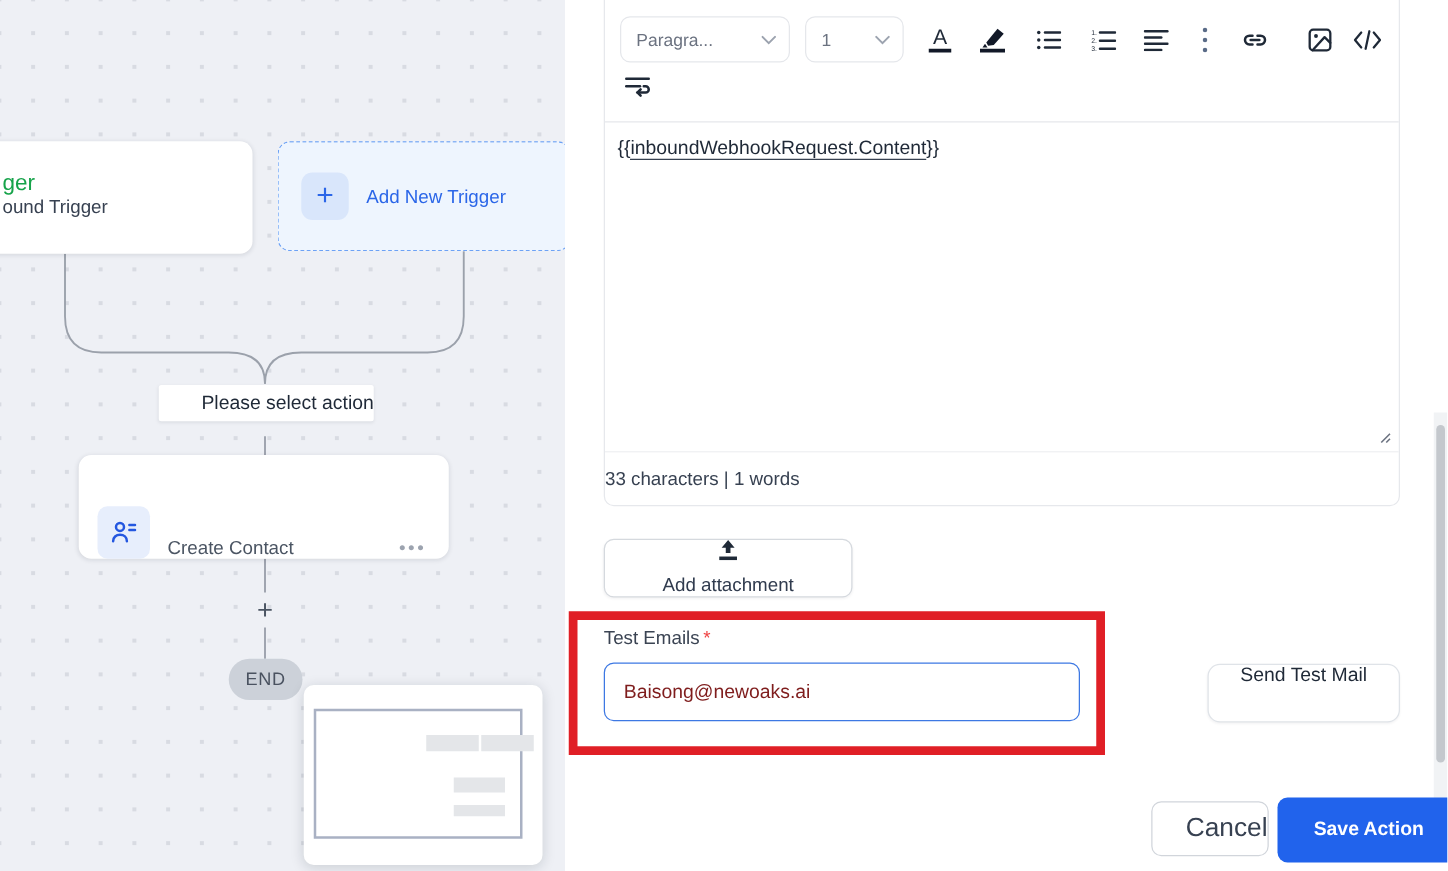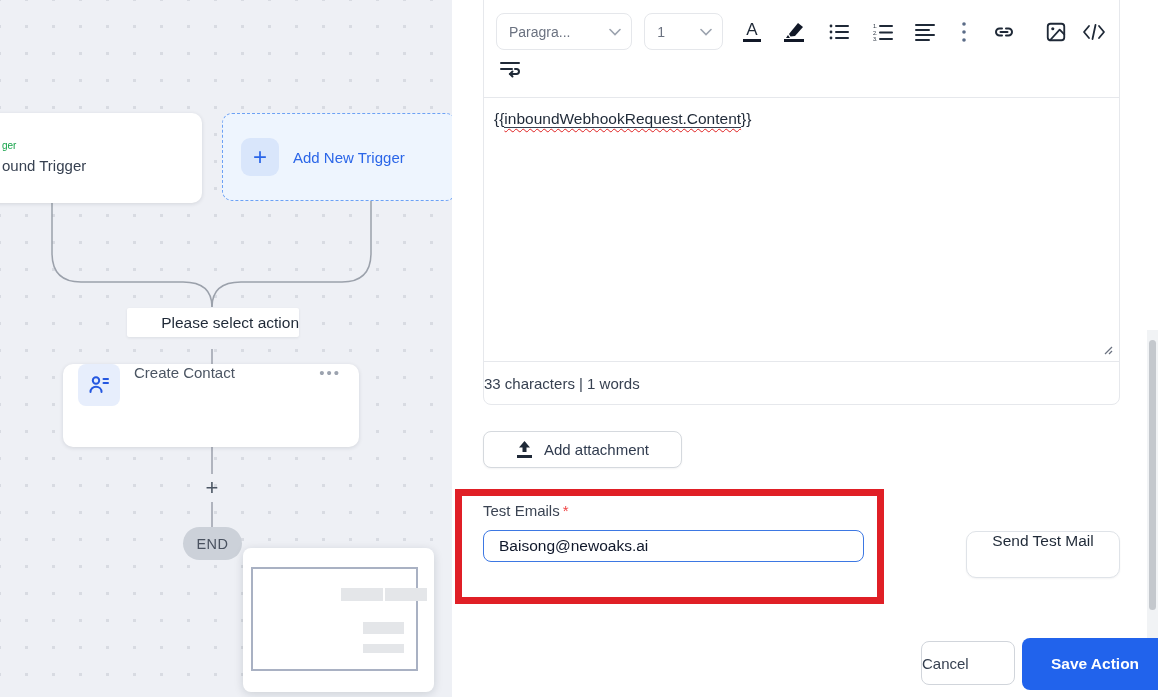--- a/index.html
+++ b/index.html
@@ -15,21 +15,21 @@
     background-size:27px 27px; background-position:13px 13px;
     overflow:hidden;
   }
   .connector-svg { position:absolute; left:0; top:0; width:452px; height:697px; pointer-events:none; }
 
   .trigger-card {
     position:absolute; left:-62px; top:113px; width:264px; height:90px;
     background:#fff; border-radius:10px; box-shadow:0 1px 4px rgba(16,24,40,.12);
     padding:24px 0 0 64px;
   }
-  .trigger-type { font-size:10px; color:#16a34a; line-height:18px; }
+  .trigger-type { font-size:18px; color:#16a34a; line-height:18px; }
   .trigger-name { font-size:15px; color:#374151; line-height:22px; }
 
   .add-trigger {
     position:absolute; left:222px; top:113px; width:234px; height:88px;
     background:#eef5fe; border:1.5px dashed #6da2f5; border-radius:10px;
     display:flex; align-items:center; cursor:pointer;
   }
   .plus-chip {
     width:38px; height:38px; margin-left:18px; border-radius:9px; background:#d9e6fb;
     display:flex; align-items:center; justify-content:center;
@@ -40,21 +40,21 @@
   .select-action {
     position:absolute; left:127px; top:308px; width:172px; height:29px;
     background:#fff; border-radius:2px; box-shadow:0 1px 3px rgba(16,24,40,.08);
     display:flex; align-items:center; justify-content:flex-end;
     font-size:15.5px; color:#1f2937;
   }
 
   .action-card {
     position:absolute; left:63px; top:364px; width:296px; height:83px;
     background:#fff; border-radius:10px; box-shadow:0 1px 4px rgba(16,24,40,.12);
-    display:flex; align-items:flex-start; cursor:pointer;
+    display:flex; align-items:flex-end; cursor:pointer;
   }
   .action-icon-chip {
     width:42px; height:42px; margin-left:15px; border-radius:8px; background:#e7eefc;
     display:flex; align-items:center; justify-content:center;
   }
   .action-label { margin-left:14px; font-size:15px; color:#4b5563; flex:1; }
   .action-menu { margin-right:18px; color:#9ca3af; font-size:15px; letter-spacing:2px; cursor:pointer; }
 
   .plus-connector {
     position:absolute; left:196px; top:474px; width:32px; height:28px;
@@ -98,68 +98,69 @@
   .tb-btn {
     height:34px; display:flex; align-items:center; justify-content:center;
     cursor:pointer; color:#1f2937;
   }
   .tb-btn svg { display:block; }
   .tb-row2 { display:flex; align-items:center; margin-top:5px; height:28px; }
 
   .editor-body { position:relative; height:263px; padding:12px 10px; }
   .merge-text { font-size:15.5px; color:#1f2937; }
   .merge-tag-wavy {
-    text-decoration:underline; text-decoration-style:wavy; text-decoration-color:#e02020;
+    text-decoration-style:wavy; text-decoration-color:#e02020;
     text-decoration-thickness:1px; text-underline-offset:4px;margin-top:11px;
   }
   .merge-tag-inner { border-bottom:1px solid #374151; }
   .resize-handle { position:absolute; right:6px; bottom:6px; }
 
   .editor-footer {
     height:43px; border-top:1px solid #e6e8ec; display:flex; align-items:center;
     padding-right:20px; font-size:15px; color:#374151;
     border-radius:0 0 8px 8px;
   }
 
   .attach-btn {
-    position:absolute; left:31px; top:431px; width:199px; height:37px;
+    position:absolute; left:31px; top:431px; width:199px; height:47px;
     background:#fff; border:1px solid #d5d9de; border-radius:8px;
     display:flex; align-items:center; justify-content:center; gap:11px;
     font-size:15px; color:#303b4e; font-weight:500; cursor:pointer;
     box-shadow:0 1px 2px rgba(16,24,40,.05);
+    flex-direction:column;
   }
 
   .annotation-box {
     position:absolute; left:3px; top:489px; width:429px; height:115px;
     border:7px solid #e01f26; pointer-events:none; z-index:5;
   }
 
   .field-label { position:absolute; left:31px; top:502px; font-size:15px; color:#3b4453; }
   .required-mark { color:#ef4444; margin-left:3px; }
 
   .email-input {
-    position:absolute; left:31px; top:530px; width:381px; height:32px;
+    position:absolute; left:31px; top:530px; width:381px; height:47px;
     border:1.5px solid #3d78e3; border-radius:8px; background:#fff;
-    padding:0 15px; font-size:15.5px; color:#0f172a; outline:none;
+    padding:0 15px; font-size:15.5px; color:#7f1d1d; outline:none;
     font-family:"Liberation Sans","DejaVu Sans",sans-serif;
   }
 
   .send-test-btn {
     position:absolute; left:514px; top:531px; width:154px; height:47px;
     background:#fff; border:1px solid #dfe3e8; border-radius:10px;
     display:flex; align-items:flex-start; justify-content:center;
     font-size:15.5px; color:#1f2937; cursor:pointer;
     box-shadow:0 1px 2px rgba(16,24,40,.05);
   }
 
   .cancel-btn {
     position:absolute; left:469px; top:641px; width:94px; height:44px;
     background:#fff; border:1px solid #d1d5db; border-radius:8px;
-    display:flex; align-items:center; justify-content:flex-start;
-    font-size:15px; color:#374151; cursor:pointer;
+    display:flex; align-items:center; justify-content:flex-end;
+    font-size:21px; color:#374151; cursor:pointer;
   }
   .save-btn {
     position:absolute; left:570px; top:638px; width:146px; height:52px;
     background:#2163ec; border:none; border-radius:8px;
     display:flex; align-items:center; justify-content:center;
     font-size:15.5px; font-weight:700; color:#fff; cursor:pointer;
   }
 
   .scrollbar-track {
     position:absolute; left:695px; top:330px; width:11px; height:313px; background:#f1f3f5;

